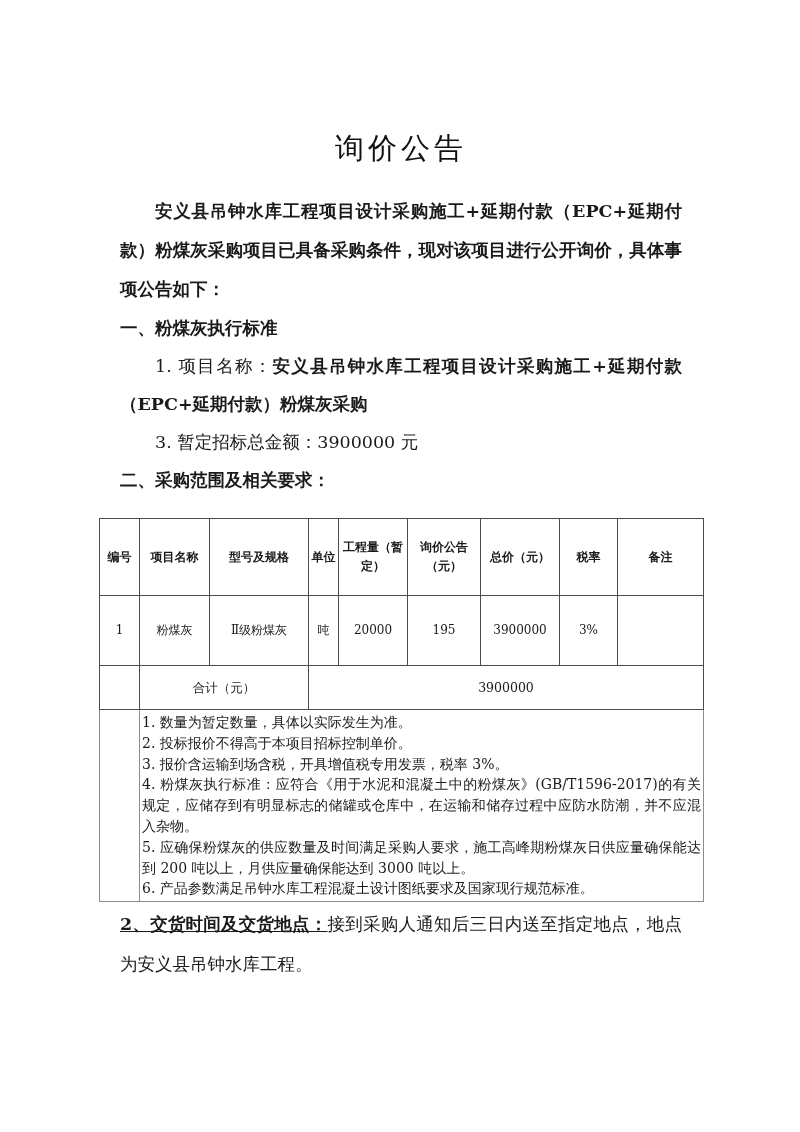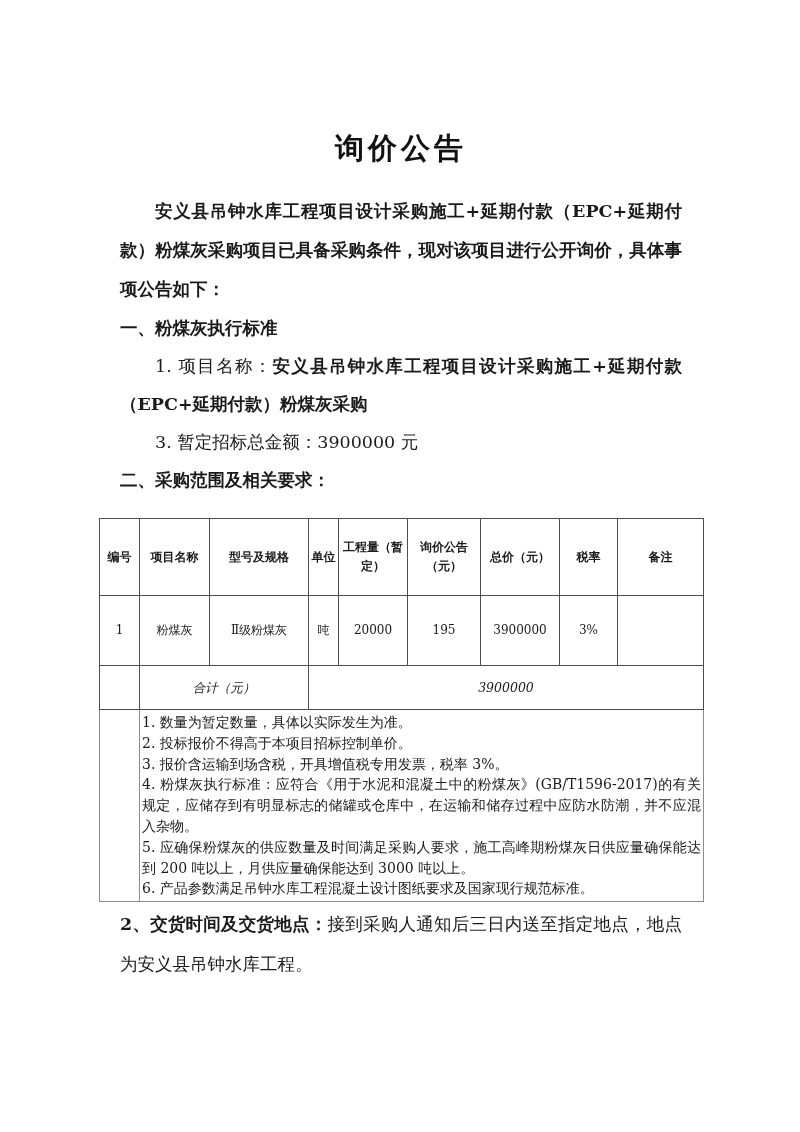--- a/index.html
+++ b/index.html
@@ -11,21 +11,21 @@
     background: #ffffff;
     color: #1a1a1a;
     font-family: "DejaVu Serif", "Liberation Serif", serif;
     overflow: hidden;
     position: relative;
   }
   .content { padding: 130px 118px 0 120px; }
 
   .doc-title {
     font-size: 29px;
-    font-weight: bold;
+    font-weight: normal;
     text-align: center;
     line-height: 36px;
     letter-spacing: 4px;
     color: #111111;
   }
 
   .intro {
     margin-top: 26px;
     font-size: 17.5px;
     line-height: 39px;
@@ -63,41 +63,41 @@
     border: 1px solid #4d4d4d;
     text-align: center;
     vertical-align: middle;
     font-size: 12px;
     line-height: 19px;
     padding: 2px;
     overflow: hidden;
   }
   tr.hdr td { font-weight: bold; height: 77px; }
   tr.datarow td { height: 70px; font-weight: normal; }
-  tr.totalrow td { height: 44px; font-size: 12.5px; font-style: italic; }
+  tr.totalrow td { height: 44px; font-size: 12.5px; }
   tr.notesrow td { border-color: #8c8c8c; }
   td.notes-cell {
     text-align: left;
     vertical-align: top;
     padding: 3px 8px 3px 6px;
   }
   .note {
     font-size: 14px;
     line-height: 20.8px;
     text-align: justify;
     font-weight: normal;
   }
 
   .delivery {
     margin-top: 2px;
     font-size: 17.5px;
     line-height: 40px;
     text-align: justify;
   }
-  .delivery .lbl { font-weight: bold; }
+  .delivery .lbl { font-weight: bold; text-decoration: underline; }
 </style>
 </head>
 <body>
 
 <div class="page">
   <div class="content">
 
     <h1 class="doc-title">询价公告</h1>
 
     <p class="intro"><span class="u">安义县吊钟水库工程项目设计采购施工+延期付款（EPC+延期付款）粉煤灰采购</span><span>项目已具备采购条件，现对该项目进行公开询价，具体事项公告如下：</span></p>

